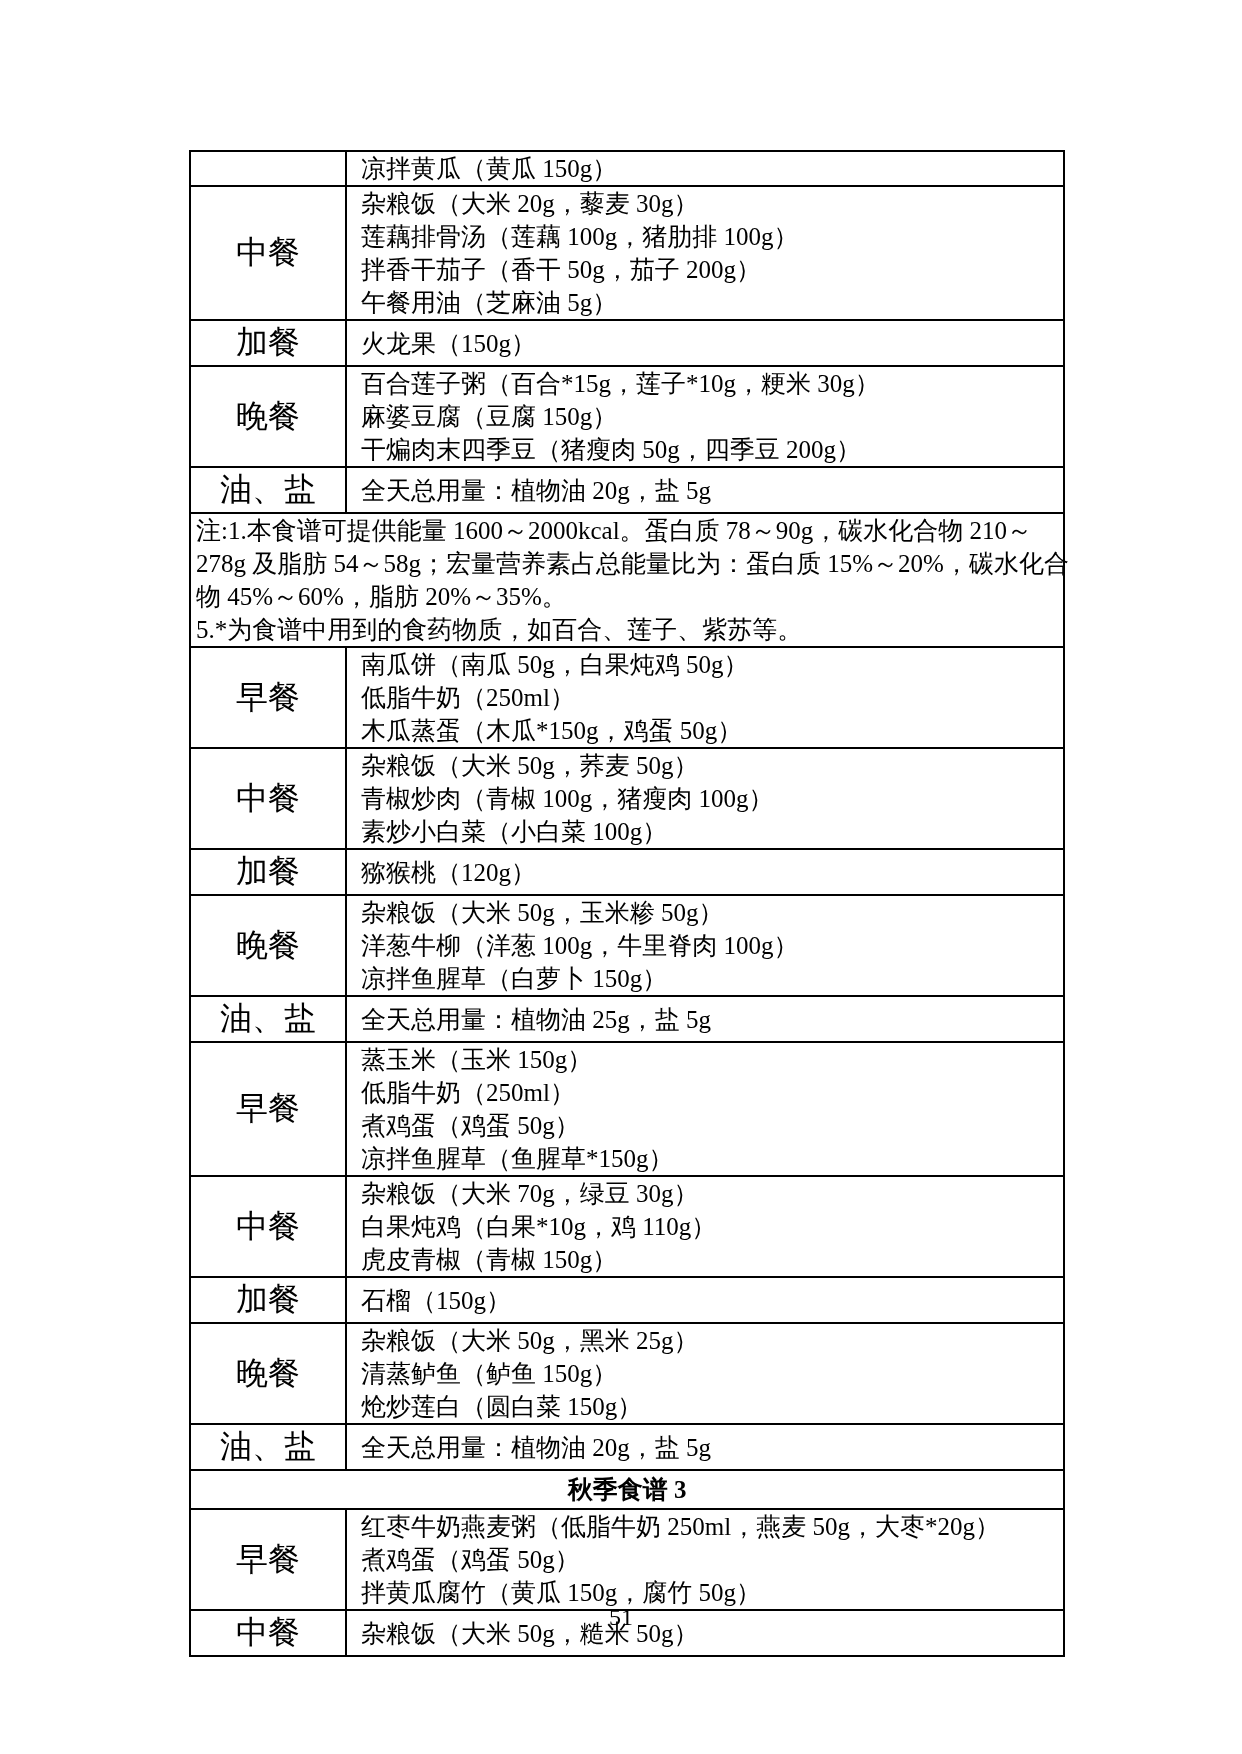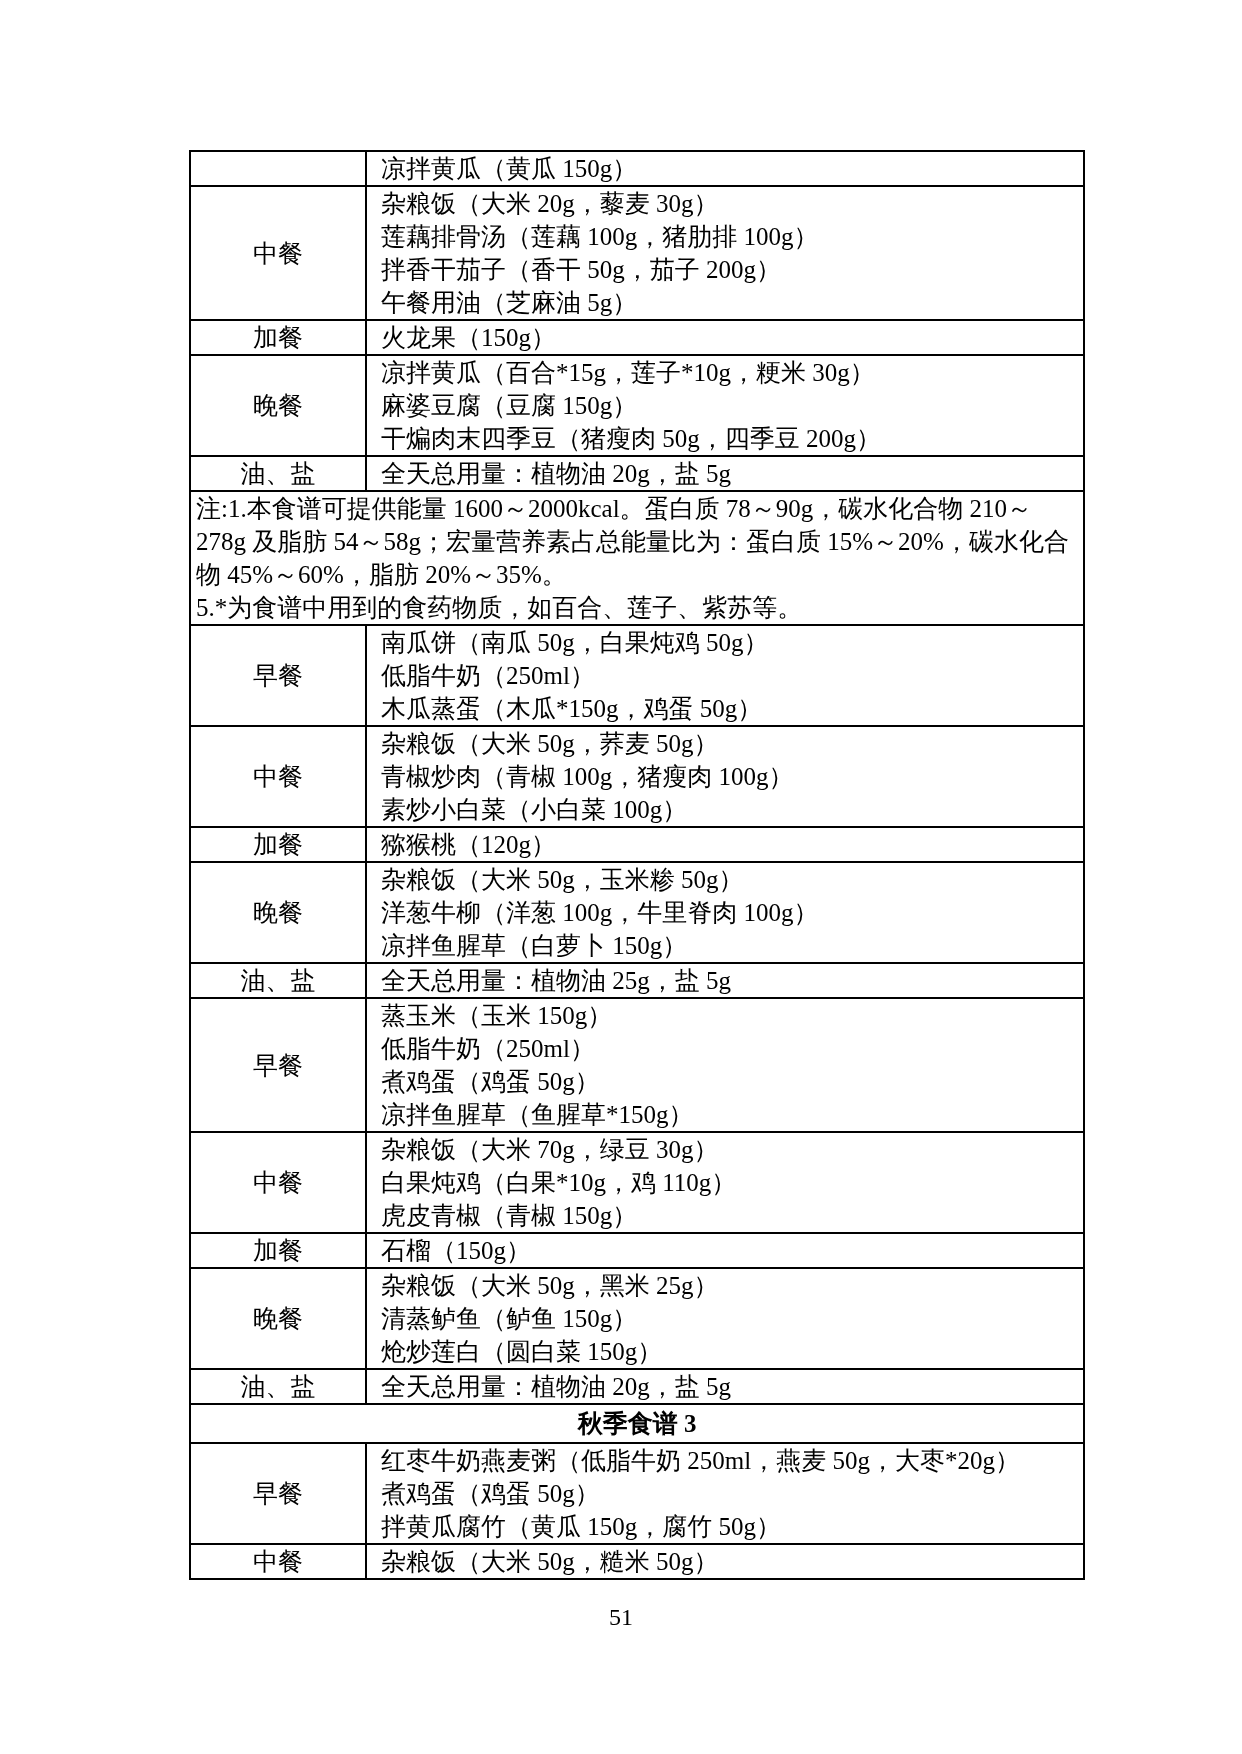--- a/index.html
+++ b/index.html
@@ -21,23 +21,23 @@
     width: 864px;
     border-collapse: collapse;
     table-layout: fixed;
   }
   .diet-table td {
     border: 2px solid #000000;
     padding: 0;
     vertical-align: middle;
   }
   .label-cell {
-    width: 176px;
+    width: 156px;
     text-align: center;
-    font-size: 25px;
+    font-size: 32px;
   }
   .content-cell { width: 718px; }
   .line {
     height: 33px;
     line-height: 33px;
     font-size: 25px;
     white-space: nowrap;
     overflow: visible;
   }
   .content-cell .line { padding-left: 14px; }
@@ -86,21 +86,21 @@
       <tr>
         <td class="label-cell">加餐</td>
         <td class="content-cell">
           <div class="line">火龙果（150g）</div>
         </td>
       </tr>
 
       <tr>
         <td class="label-cell">晚餐</td>
         <td class="content-cell">
-          <div class="line">凉拌黄瓜（百合*15g，莲子*10g，粳米 30g）</div>
+          <div class="line">百合莲子粥（百合*15g，莲子*10g，粳米 30g）</div>
           <div class="line">麻婆豆腐（豆腐 150g）</div>
           <div class="line">干煸肉末四季豆（猪瘦肉 50g，四季豆 200g）</div>
         </td>
       </tr>
 
       <tr>
         <td class="label-cell">油、盐</td>
         <td class="content-cell">
           <div class="line">全天总用量：植物油 20g，盐 5g</div>
         </td>

